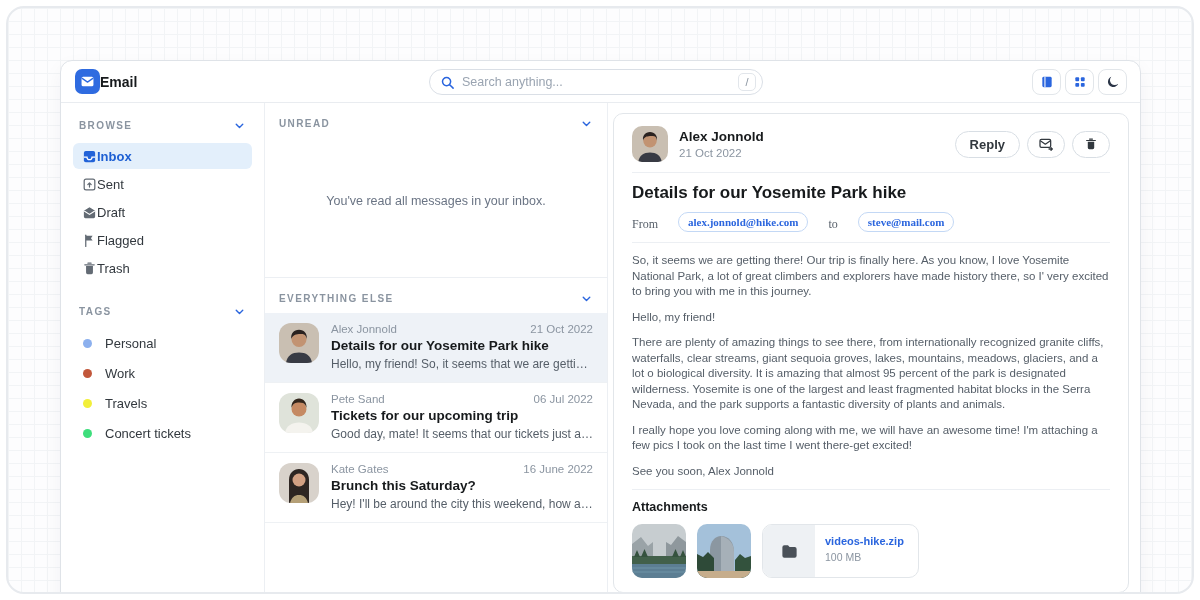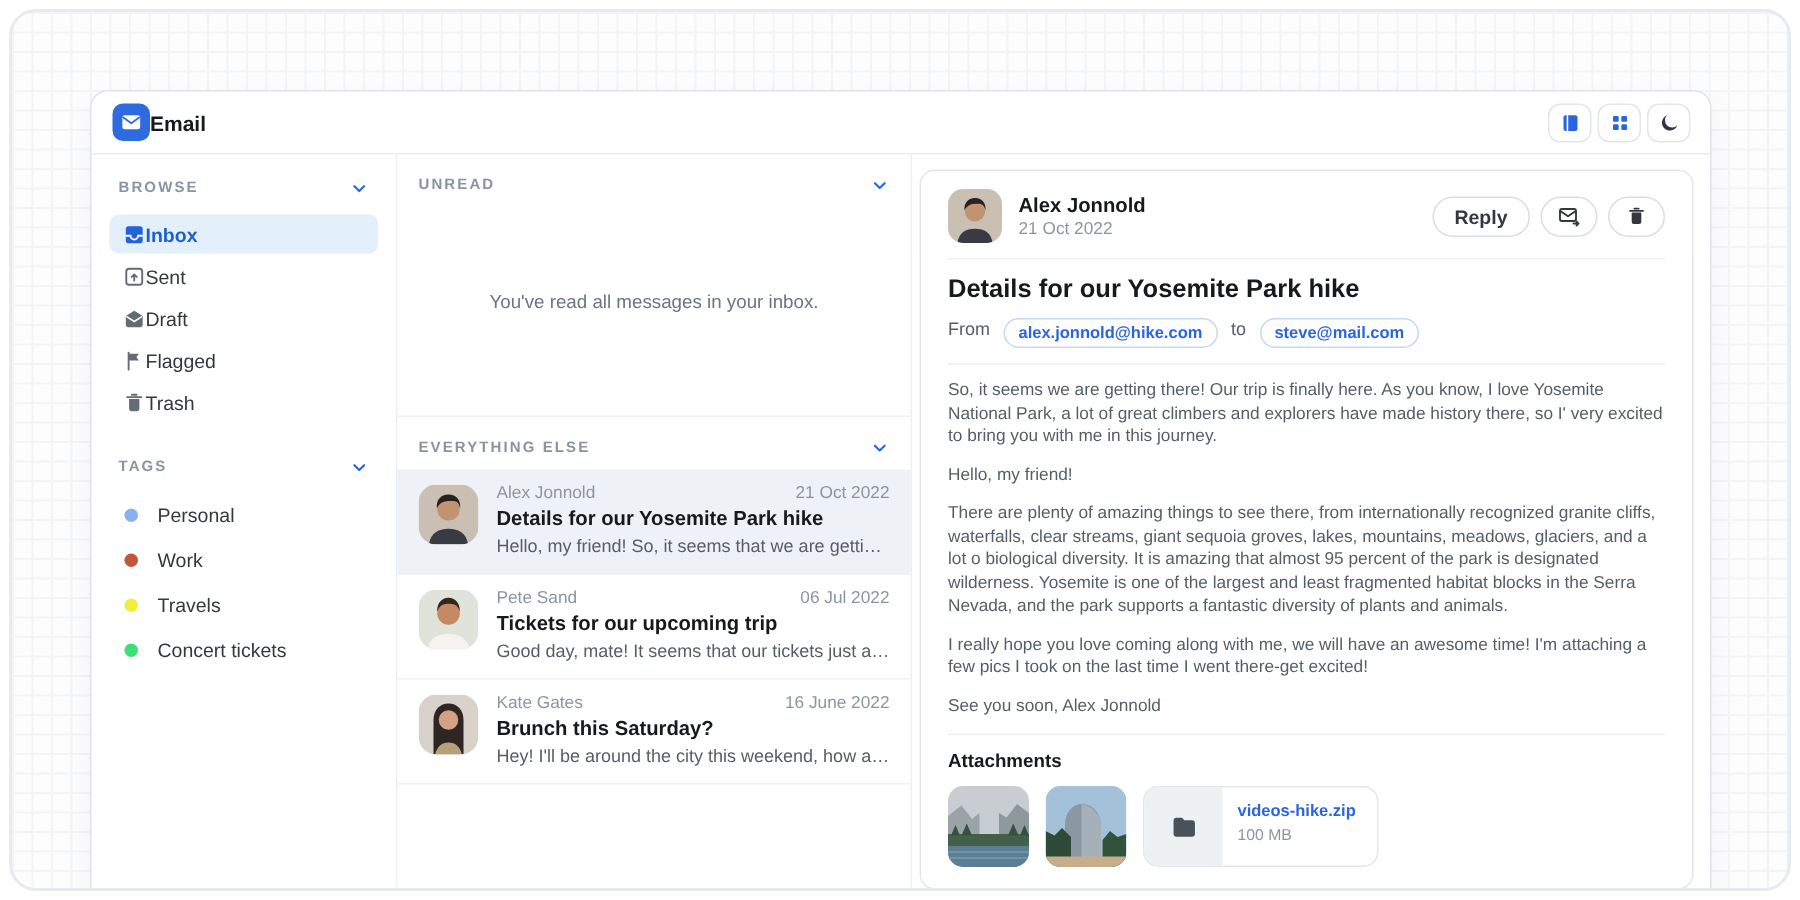--- a/index.html
+++ b/index.html
@@ -69,21 +69,21 @@
   .mc-avatar { width:36px; height:36px; border-radius:10px; overflow:hidden; flex:none; }
   .mc-name { font-size:13.5px; font-weight:bold; color:#171a1c; }
   .mc-date { font-size:11.5px; color:#8b95a1; margin-top:3px; }
   .mc-actions { margin-left:auto; display:flex; gap:7px; align-items:center; }
   .btn-reply { padding:0 14px; height:27px; border:1px solid #d8dee4; border-radius:14px; background:#fff;
     font-size:13px; font-weight:600; color:#32383e; font-family:inherit; cursor:pointer; }
   .btn-pill { width:38px; height:27px; border:1px solid #d8dee4; border-radius:14px; background:#fff;
     display:flex; align-items:center; justify-content:center; color:#32383e; cursor:pointer; }
   .divider { border:none; border-top:1px solid #eceff3; margin:10px 0; }
   .mc-subject { font-size:17px; font-weight:bold; color:#171a1c; margin:4px 0 9px; }
-  .fromto { display:flex; align-items:flex-start; gap:9px; font-size:12px; color:#555e68; }
+  .fromto { display:flex; align-items:flex-end; gap:20px; font-size:12px; color:#555e68;font-family:Liberation Serif, serif; }
   .chip { border:1px solid #c3d8f5; border-radius:11px; padding:3px 9px; font-size:11px; font-weight:600; color:#2a65de; background:#fff; cursor:pointer; }
   .mc-body { margin-top:3px; }
   .mc-body p { font-size:11.5px; line-height:15.5px; color:#555e68; margin-bottom:10px; }
   .mc-body p:last-child { margin-bottom:2px; }
   .attach-label { font-size:12.5px; font-weight:bold; color:#171a1c; margin-top:2px; }
   .attach-row { display:flex; gap:11px; margin-top:10px; align-items:center; }
   .thumb { width:54px; height:54px; border-radius:10px; overflow:hidden; flex:none; cursor:pointer; }
   .thumb svg { display:block; }
   .zipcard { display:flex; height:54px; border:1px solid #e2e6ea; border-radius:10px; overflow:hidden; background:#fff; cursor:pointer; }
   .zip-ic { width:52px; background:#eef1f4; display:flex; align-items:center; justify-content:center; flex:none; }
@@ -99,20 +99,28 @@
 
     <div class="app-header">
       <div class="logo">
         <svg width="15" height="15" viewBox="0 0 24 24">
           <rect x="2.5" y="4.5" width="19" height="15" rx="2.5" fill="#fff"></rect>
           <path d="M3.5 7l8.5 6 8.5-6" stroke="#2f6be0" stroke-width="2" fill="none" stroke-linecap="round" stroke-linejoin="round"></path>
         </svg>
       </div>
       <div class="app-title">Email</div>
 
+      <div class="search">
+        <svg width="15" height="15" viewBox="0 0 24 24" fill="none" stroke="#2a65de" stroke-width="2.4" stroke-linecap="round">
+          <circle cx="10.5" cy="10.5" r="6.5"></circle>
+            <path d="M15.5 15.5L21 21"></path>
+        </svg>
+        <input type="text" placeholder="Search anything..." style="">
+        <div class="kbd">/</div>
+      </div>
 
       <div class="hdr-actions">
         <div class="icon-btn">
           <svg width="14" height="14" viewBox="0 0 24 24">
             <rect x="4" y="3" width="16" height="18" rx="2.5" fill="#2a65de"></rect>
             <path d="M8.5 3v18" stroke="#fff" stroke-width="1.8"></path>
           </svg>
         </div>
         <div class="icon-btn">
           <svg width="14" height="14" viewBox="0 0 24 24" fill="#2a65de">

